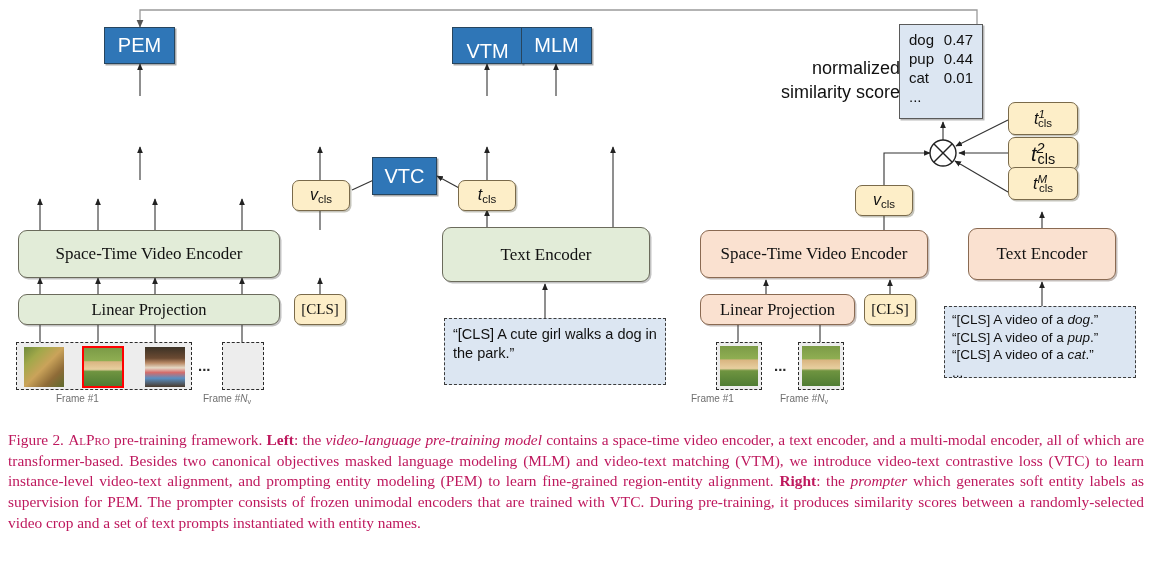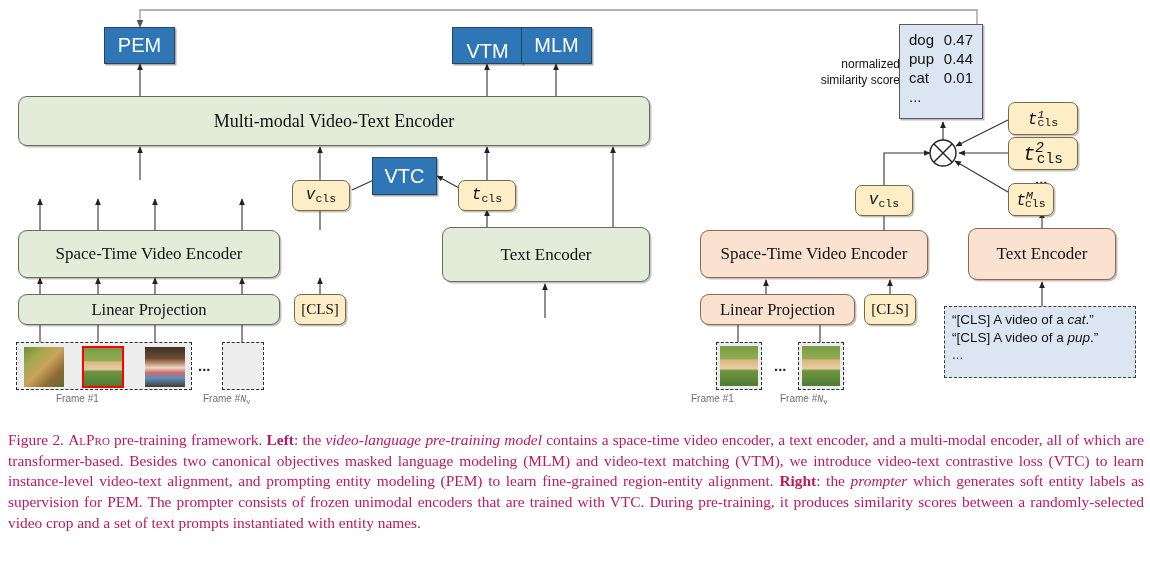--- a/index.html
+++ b/index.html
@@ -27,29 +27,29 @@
        font-family:"Liberation Sans",sans-serif;font-size:15px;color:#111;
        display:block;padding:5px 9px;}
   .scorerow{display:flex;justify-content:space-between;line-height:1.28;}
   .scorerow .k{text-align:left;}
   .scorerow .v{text-align:right;}
   
   .framegrp{position:absolute;box-sizing:border-box;border:1.8px dashed #2b2b2b;background:#ededed;}
   .patch{position:absolute;}
   .caplabel{position:absolute;font-family:"Liberation Sans",sans-serif;font-size:10px;color:#6f6f6f;
        text-align:left;white-space:nowrap;}
-  .plain{position:absolute;font-family:"Liberation Sans",sans-serif;font-size:12px;color:#111;}
+  .plain{position:absolute;font-family:"Liberation Sans",sans-serif;font-size:18px;color:#111;}
   .dots{position:absolute;font-family:"Liberation Sans",sans-serif;font-weight:bold;color:#2b2b2b;font-size:15px;}
   svg.ov{position:absolute;left:0;top:0;width:1150px;height:587px;pointer-events:none;}
   .caption{position:absolute;left:8px;top:430px;width:1136px;
        font-family:"Liberation Serif",serif;font-size:15.4px;line-height:1.345;color:#be185d;text-align:justify;}
   .sc{font-variant:small-caps;}
   i{font-style:italic;}
   b{font-weight:bold;}
-  .mi{font-family:Liberation Mono, monospace;font-style:italic;}
+  .mi{font-family:Liberation Sans, sans-serif;font-style:italic;}
   .sub{font-size:.72em;font-style:normal;vertical-align:-0.22em;}
   .sup{font-size:.72em;vertical-align:0.55em;}
 </style>
 </head>
 <body>
 
 <div id="fig">
 
   <svg class="ov" viewBox="0 0 1150 587">
     <defs>
@@ -145,23 +145,20 @@
   <div class="box obj" style="left:452px;top:27px;width:71px;height:37px;align-items:flex-end;">
     <span>VTM</span>
   </div>
   <div class="box obj" style="left:521px;top:27px;width:71px;height:37px;">
     <span>MLM</span>
   </div>
   <div class="box obj" style="left:372px;top:157px;width:65px;height:38px;">
     <span>VTC</span>
   </div>
 
-  <div class="box mod" style="left:18px;top:96px;width:632px;height:50px;font-size:18px;">
-    <span>Multi-modal Video-Text Encoder</span>
-  </div>
 
 
   <div class="box tok" style="left:292px;top:180px;width:58px;height:31px;font-size:16px;">
     <span class="mi"><span>v</span><span class="sub">cls</span></span>
   </div>
 
   <div class="box tok" style="left:458px;top:180px;width:58px;height:31px;font-size:16px;">
     <span class="mi"><span>t</span><span class="sub">cls</span></span>
   </div>
 
@@ -174,20 +171,23 @@
   </div>
 
   <div class="box tok" style="left:294px;top:294px;width:52px;height:31px;font-size:15px;">
     <span>[CLS]</span>
   </div>
 
   <div class="box mod" style="left:442px;top:227px;width:208px;height:55px;font-size:17px;">
     <span>Text Encoder</span>
   </div>
 
+  <div class="inbox" style="position:absolute;left:444px;top:318px;width:204px;height:53px;">
+    <span>“[CLS] A cute girl walks a dog in the park.”</span>
+  </div>
 
   <div class="framegrp" style="left:16px;top:342px;width:176px;height:48px;">
 
     <div class="patch" style="left:7px;top:4px;width:40px;height:40px;
          background:linear-gradient(135deg,#6f8a3c 0%,#a2a84a 25%,#caa35a 50%,#8e6b37 75%,#5e6b2e 100%);"></div>
 
     <div class="patch" style="left:65px;top:3px;width:42px;height:42px;border:2.5px solid #ff0000;box-sizing:border-box;
          background:linear-gradient(180deg,#7c9b47 0%,#8fae52 34%,#d9b581 36%,#e7cf9f 56%,#6f9440 62%,#4f7c33 100%);"></div>
 
     <div class="patch" style="left:128px;top:4px;width:40px;height:40px;
@@ -229,21 +229,21 @@
 
   <div class="box tok" style="left:1008px;top:102px;width:70px;height:33px;font-size:16px;">
     <span class="mi"><span>t</span><span class="sup">1</span><span class="sub" style="margin-left:-7px;">cls</span></span>
   </div>
   <div class="box tok" style="left:1008px;top:137px;width:70px;height:33px;font-size:20px;">
     <span class="mi"><span>t</span><span class="sup">2</span><span class="sub" style="margin-left:-7px;">cls</span></span>
   </div>
   <div class="dots" style="left:1035px;top:170px;">
     <span>...</span>
   </div>
-  <div class="box tok" style="left:1008px;top:183px;width:46px;height:33px;font-size:16px;">
+  <div class="box tok" style="left:1008px;top:167px;width:70px;height:33px;font-size:16px;">
     <span class="mi"><span>t</span><span class="sup">M</span><span class="sub" style="margin-left:-8px;">cls</span></span>
   </div>
 
   <div class="box tok" style="left:855px;top:185px;width:58px;height:31px;font-size:16px;">
     <span class="mi"><span>v</span><span class="sub">cls</span></span>
   </div>
 
   <div class="box mod-peach" style="left:700px;top:230px;width:228px;height:48px;font-size:17px;">
     <span>Space-Time Video Encoder</span>
   </div>
@@ -254,22 +254,23 @@
 
   <div class="box tok" style="left:864px;top:294px;width:52px;height:31px;font-size:15px;">
     <span>[CLS]</span>
   </div>
 
   <div class="box mod-peach" style="left:968px;top:228px;width:148px;height:52px;font-size:17px;">
     <span>Text Encoder</span>
   </div>
 
   <div class="inbox" style="position:absolute;left:944px;top:306px;width:192px;height:72px;box-sizing:border-box;padding:4px 7px;font-size:13.5px;line-height:1.3;">
+    <div>“[CLS] A video of a <i>dog</i>.”</div>
+    <div>“[CLS] A video of a <i>pup</i>.”</div>
     <div>“[CLS] A video of a <i>cat</i>.”</div>
-    <div>“[CLS] A video of a <i>pup</i>.”</div>
     <div>...</div>
   </div>
 
   <div class="framegrp" style="left:716px;top:342px;width:46px;height:48px;">
     <div class="patch" style="left:3px;top:3px;width:38px;height:40px;
          background:linear-gradient(180deg,#7c9b47 0%,#8fae52 32%,#d9b581 35%,#e7cf9f 56%,#6f9440 62%,#4f7c33 100%);"></div>
   </div>
   <div class="caplabel" style="left:691px;top:393px;width:96px;">
     <span>Frame #1</span>
   </div>

